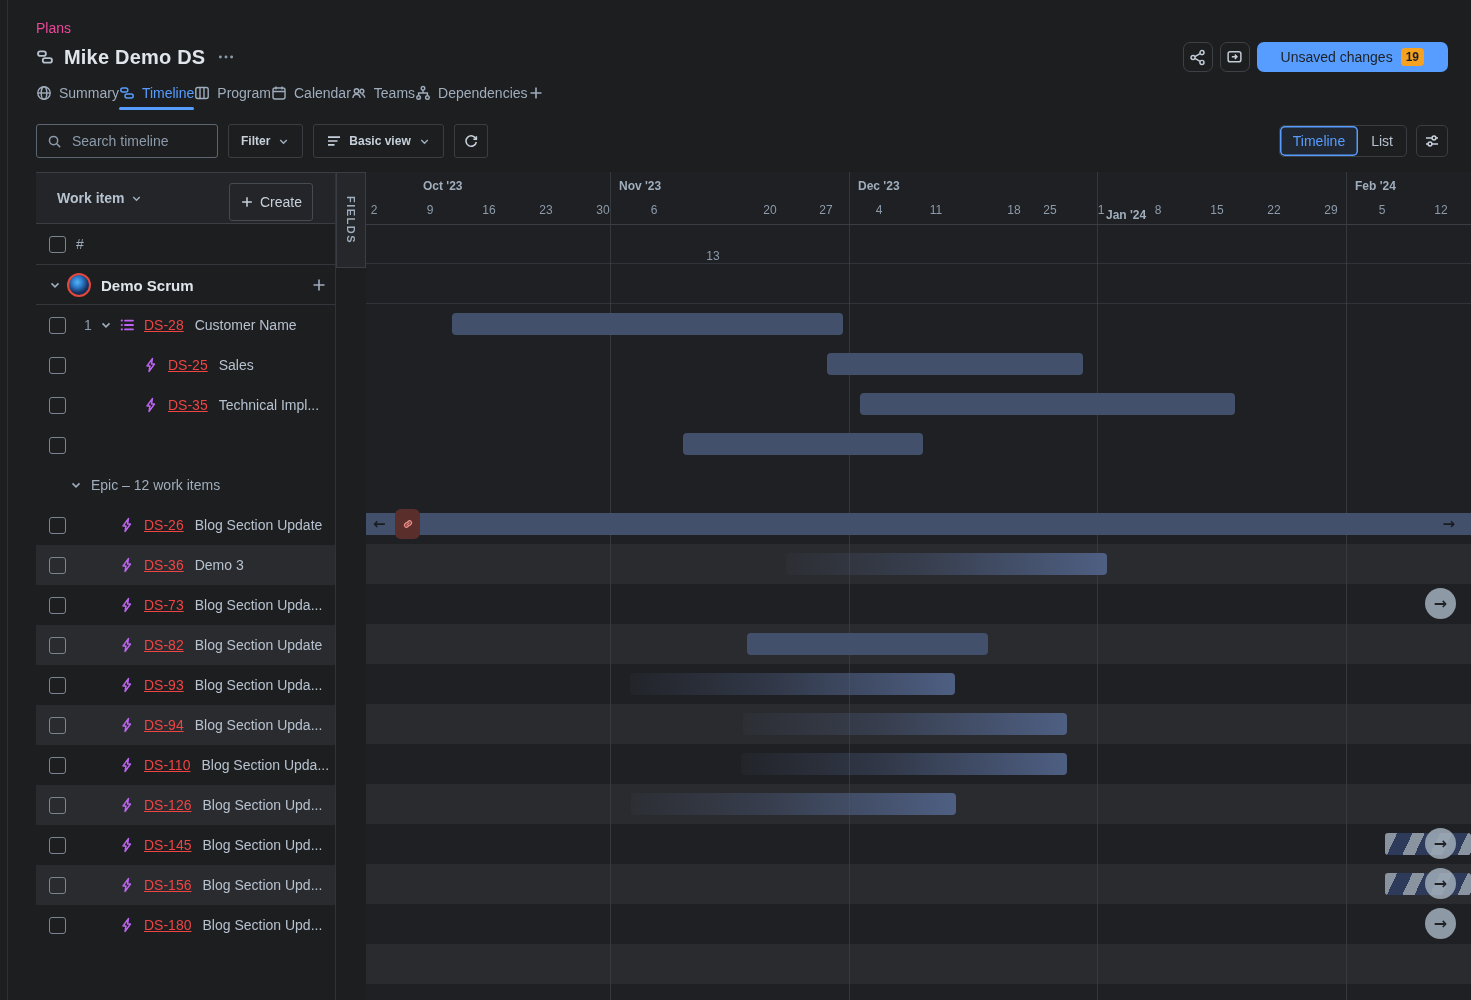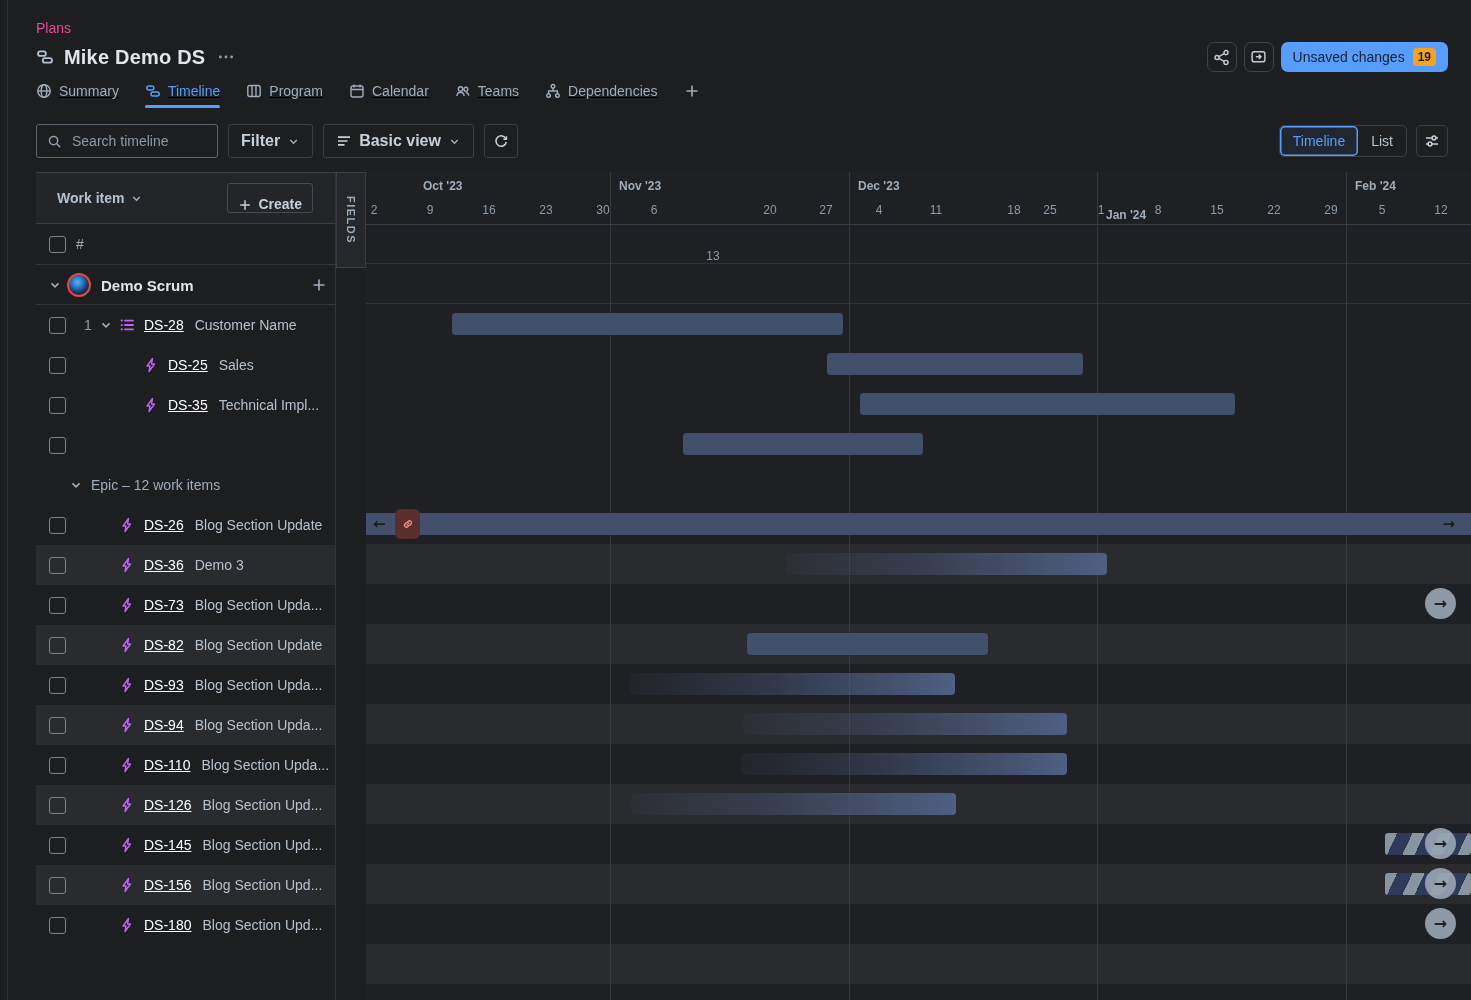--- a/index.html
+++ b/index.html
@@ -12,77 +12,77 @@
 
   
   .breadcrumb{position:absolute;left:36px;top:20px;font-size:14px;color:#ec4899;}
   .title-row{position:absolute;left:36px;top:42px;height:30px;display:flex;align-items:center;gap:10px;}
   .title-row h1{margin:0;font-size:20px;font-weight:700;color:#DFE5EB;letter-spacing:.2px;}
   .plan-glyph{color:#B6C2CF;}
   .more-btn{display:flex;align-items:center;color:#8C9BAB;background:none;border:none;padding:2px;cursor:pointer;}
   .actions{position:absolute;top:42px;right:23px;display:flex;gap:7px;align-items:center;}
   .icon-btn{width:30px;height:30px;border:1px solid #3E4247;border-radius:7px;background:transparent;
             display:flex;align-items:center;justify-content:center;color:#C2CCD6;cursor:pointer;}
-  .unsaved-btn{height:30px;padding:0 12px;background:#579DFF;border:none;border-radius:7px;display:flex;
+  .unsaved-btn{height:30px;padding:0 24px;background:#579DFF;border:none;border-radius:7px;display:flex;
                align-items:center;gap:8px;color:#1D2125;font-size:14px;font-weight:500;cursor:pointer;
                font-family:"Liberation Sans",sans-serif;}
   .count-badge{background:#F7A120;color:#1D2125;font-size:12px;font-weight:700;padding:2px 5px;border-radius:4px;line-height:14px;}
 
   
-  .tabs{position:absolute;left:36px;top:81px;height:29px;display:flex;gap:26px;align-items:center;text-decoration:underline;}
+  .tabs{position:absolute;left:36px;top:81px;height:29px;display:flex;align-items:flex-end;}
   .tab{display:flex;align-items:center;gap:7px;font-size:14px;font-weight:500;color:#9FADBC;
        position:relative;padding-bottom:9px;cursor:pointer;}
   .tab.active{color:#579DFF;}
   .tab.active::after{content:"";position:absolute;left:0;right:0;bottom:0;height:3px;border-radius:2px;background:#579DFF;}
 
   
   .toolbar{position:absolute;left:36px;right:23px;top:124px;height:34px;display:flex;gap:10px;align-items:center;}
   .search-box{width:182px;height:34px;box-sizing:border-box;border:1px solid #5C6670;border-radius:3px;
               display:flex;align-items:center;gap:8px;padding:0 10px;color:#8C9BAB;}
   .search-box input{flex:1;min-width:0;background:transparent;border:none;outline:none;color:#C7D1DB;
                     font-size:14px;font-family:"Liberation Sans",sans-serif;}
   .search-box input::placeholder{color:#8C9BAB;}
   .tbtn{height:34px;box-sizing:border-box;border:1px solid #3A3E43;border-radius:3px;background:transparent;
-        display:flex;align-items:center;gap:7px;padding:0 12px;color:#C7D1DB;font-size:16px;font-weight:600;
+        display:flex;align-items:center;gap:7px;padding:0 12px;color:#C7D1DB;font-size:12px;font-weight:600;
         cursor:pointer;font-family:"Liberation Sans",sans-serif;}
   .tbtn .chev{color:#9FADBC;}
   .sq-btn{width:34px;padding:0;justify-content:center;}
   .toolbar-right{margin-left:auto;display:flex;gap:9px;align-items:center;}
   .seg{height:32px;box-sizing:border-box;border:1px solid #3A3E43;border-radius:5px;display:flex;align-items:stretch;}
   .seg-item{display:flex;align-items:center;padding:0 13px;font-size:14px;color:#B6C2CF;border-radius:5px;
             border:none;background:transparent;cursor:pointer;font-family:"Liberation Sans",sans-serif;}
   .seg-item.on{color:#579DFF;box-shadow:inset 0 0 0 1.5px #579DFF;background:rgba(87,157,255,0.08);font-weight:500;}
 
   
   .panel{position:absolute;left:36px;top:172px;width:300px;bottom:0;border-top:1px solid #3A3E44;
          border-right:1px solid #303338;box-sizing:border-box;}
   .panel-header{position:absolute;left:0;right:0;top:0;height:50px;background:#232528;border-bottom:1px solid #3A3E44;}
   .col-label{position:absolute;left:21px;top:0;height:50px;display:flex;align-items:center;gap:6px;
              color:#B6C2CF;font-size:14px;font-weight:600;cursor:pointer;}
-  .create-btn{position:absolute;right:22px;top:10px;height:30px;border:1px solid #464B51;border-radius:3px;
-              background:transparent;display:flex;align-items:flex-end;gap:6px;padding:0 10px;color:#C7D1DB;
-              font-size:14px;cursor:pointer;font-family:"Liberation Sans",sans-serif;font-weight:bold;}
+  .create-btn{position:absolute;right:22px;top:10px;height:38px;border:1px solid #464B51;border-radius:3px;
+              background:transparent;display:flex;align-items:center;gap:6px;padding:0 10px;color:#C7D1DB;
+              font-size:14px;cursor:pointer;font-family:"Liberation Sans",sans-serif;}
   .num-row{position:absolute;left:0;right:0;top:50px;height:42px;border-bottom:1px solid #33373C;box-sizing:border-box;}
   .num-row .hash{position:absolute;left:40px;top:0;height:42px;display:flex;align-items:center;color:#9FADBC;font-size:14px;}
   .grow{position:absolute;left:0;right:0;top:92px;height:40px;border-bottom:1px solid #33373C;box-sizing:border-box;}
   .grow .gchev{position:absolute;left:12px;top:0;height:40px;display:flex;align-items:center;color:#9FADBC;cursor:pointer;}
   .avatar{position:absolute;left:31px;top:8px;width:24px;height:24px;border-radius:50%;box-sizing:border-box;
           border:2.5px solid #E2483B;background:radial-gradient(circle at 42% 36%,#55B5F0 0%,#2F7FD0 28%,#16315E 62%,#0C1F3F 100%);}
   .gname{position:absolute;left:65px;top:0;height:40px;display:flex;align-items:center;color:#DFE5EB;font-size:15px;font-weight:700;}
   .gplus{position:absolute;right:8px;top:0;height:40px;display:flex;align-items:center;color:#9FADBC;cursor:pointer;}
   .prows{position:absolute;left:0;right:0;top:132px;bottom:0;overflow:hidden;}
   .prow{position:relative;height:40px;overflow:hidden;}
   .prow.shade,.trow.shade{background:#2A2B2E;}
   .cb{position:absolute;left:13px;top:12px;width:15px;height:15px;border:1px solid #7A8590;border-radius:3px;cursor:pointer;}
   .num{position:absolute;left:48px;top:0;height:40px;display:flex;align-items:center;color:#8C9BAB;font-size:14px;}
   .rowchev{position:absolute;left:63px;top:0;height:40px;display:flex;align-items:center;color:#9FADBC;cursor:pointer;}
   .rcontent{position:absolute;left:83px;top:0;height:40px;display:flex;align-items:center;gap:9px;white-space:nowrap;}
   .rcontent.ind2{left:107px;}
   .type-icn{color:#BF63F3;}
-  .key{color:#ffffff;font-size:14px;text-decoration:underline;cursor:pointer;}
+  .key{color:#ef4444;font-size:14px;text-decoration:underline;cursor:pointer;}
   .sum{color:#B6C2CF;font-size:14px;margin-left:2px;}
   .prow .egchev{position:absolute;left:33px;top:0;height:40px;display:flex;align-items:center;color:#9FADBC;cursor:pointer;}
   .prow .eglabel{position:absolute;left:55px;top:0;height:40px;display:flex;align-items:center;color:#9FADBC;font-size:14px;}
 
   .fields-tab{position:absolute;left:336px;top:172px;width:30px;height:96px;background:#25272B;
               border:1px solid #3A3E44;box-sizing:border-box;display:flex;align-items:center;justify-content:center;cursor:pointer;}
   .fields-tab span{writing-mode:vertical-rl;font-size:11px;font-weight:700;letter-spacing:1.5px;color:#9FADBC;}
 
   
   .timeline{position:absolute;left:366px;top:172px;right:0;bottom:0;background:#1F2023;overflow:hidden;}

